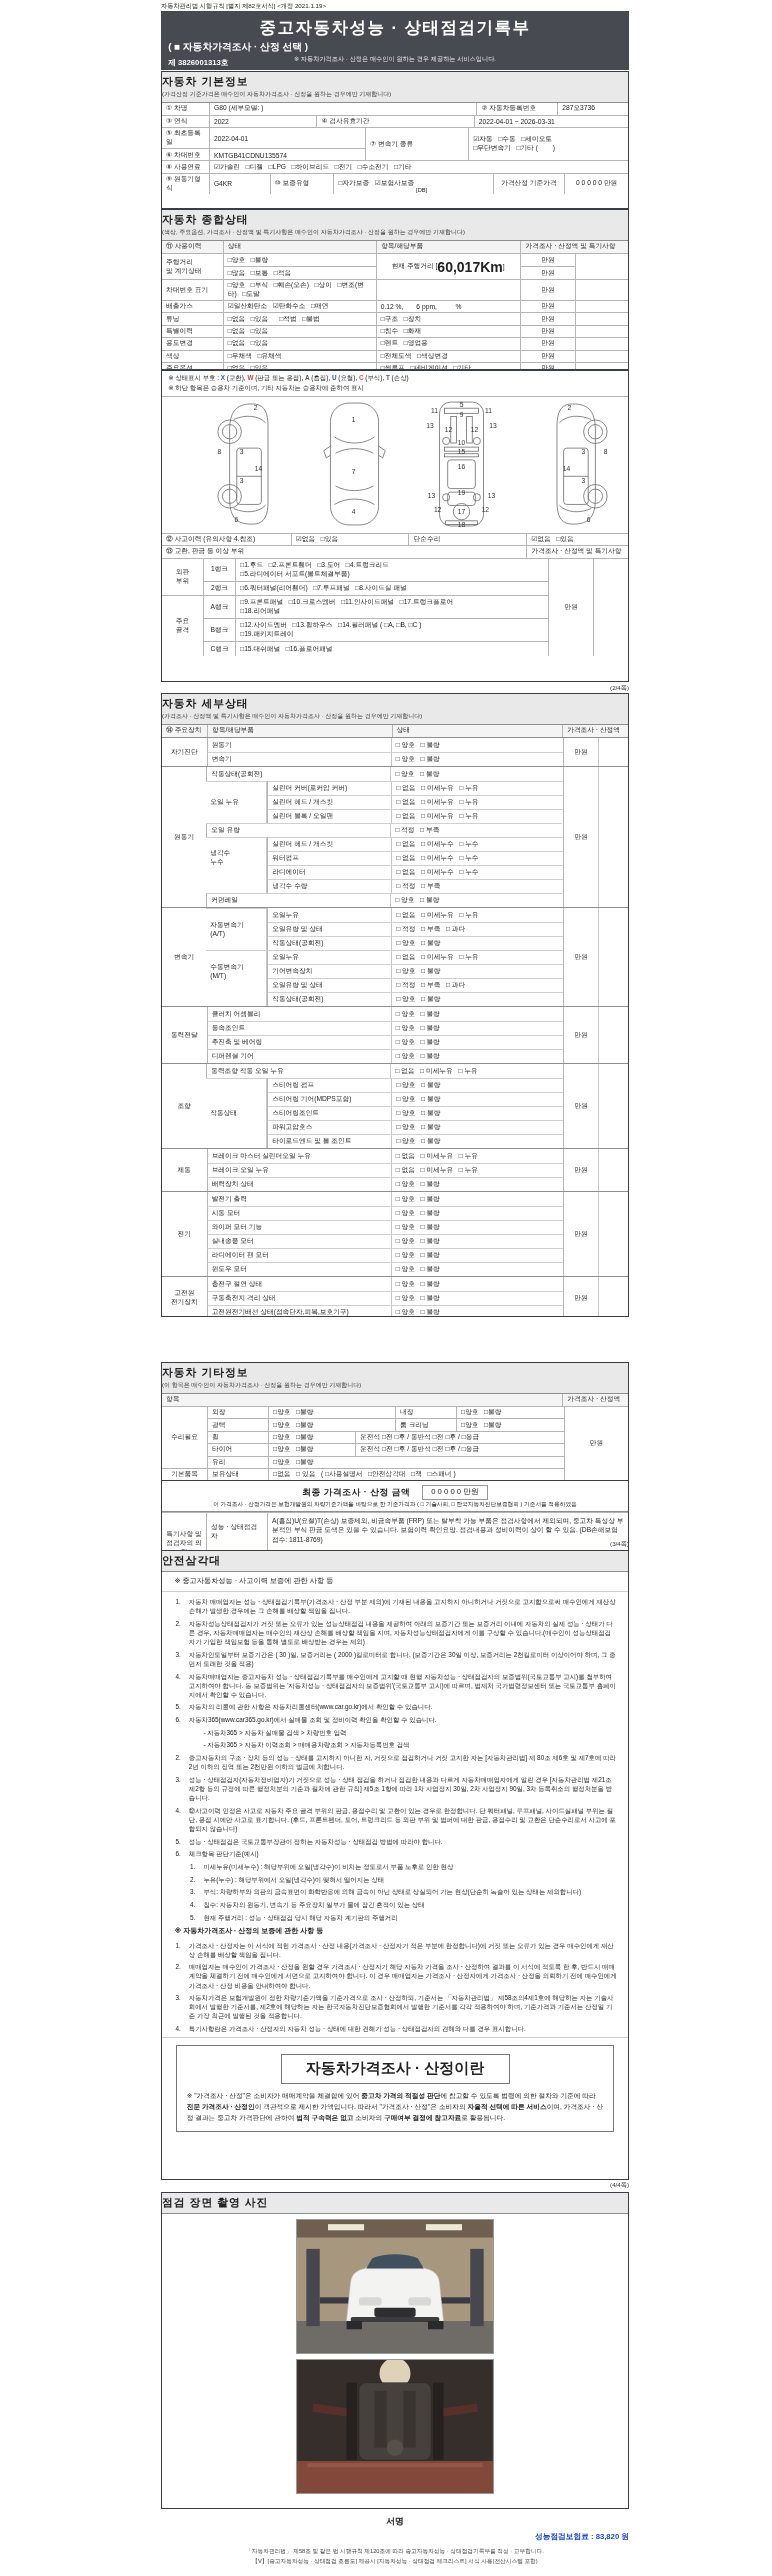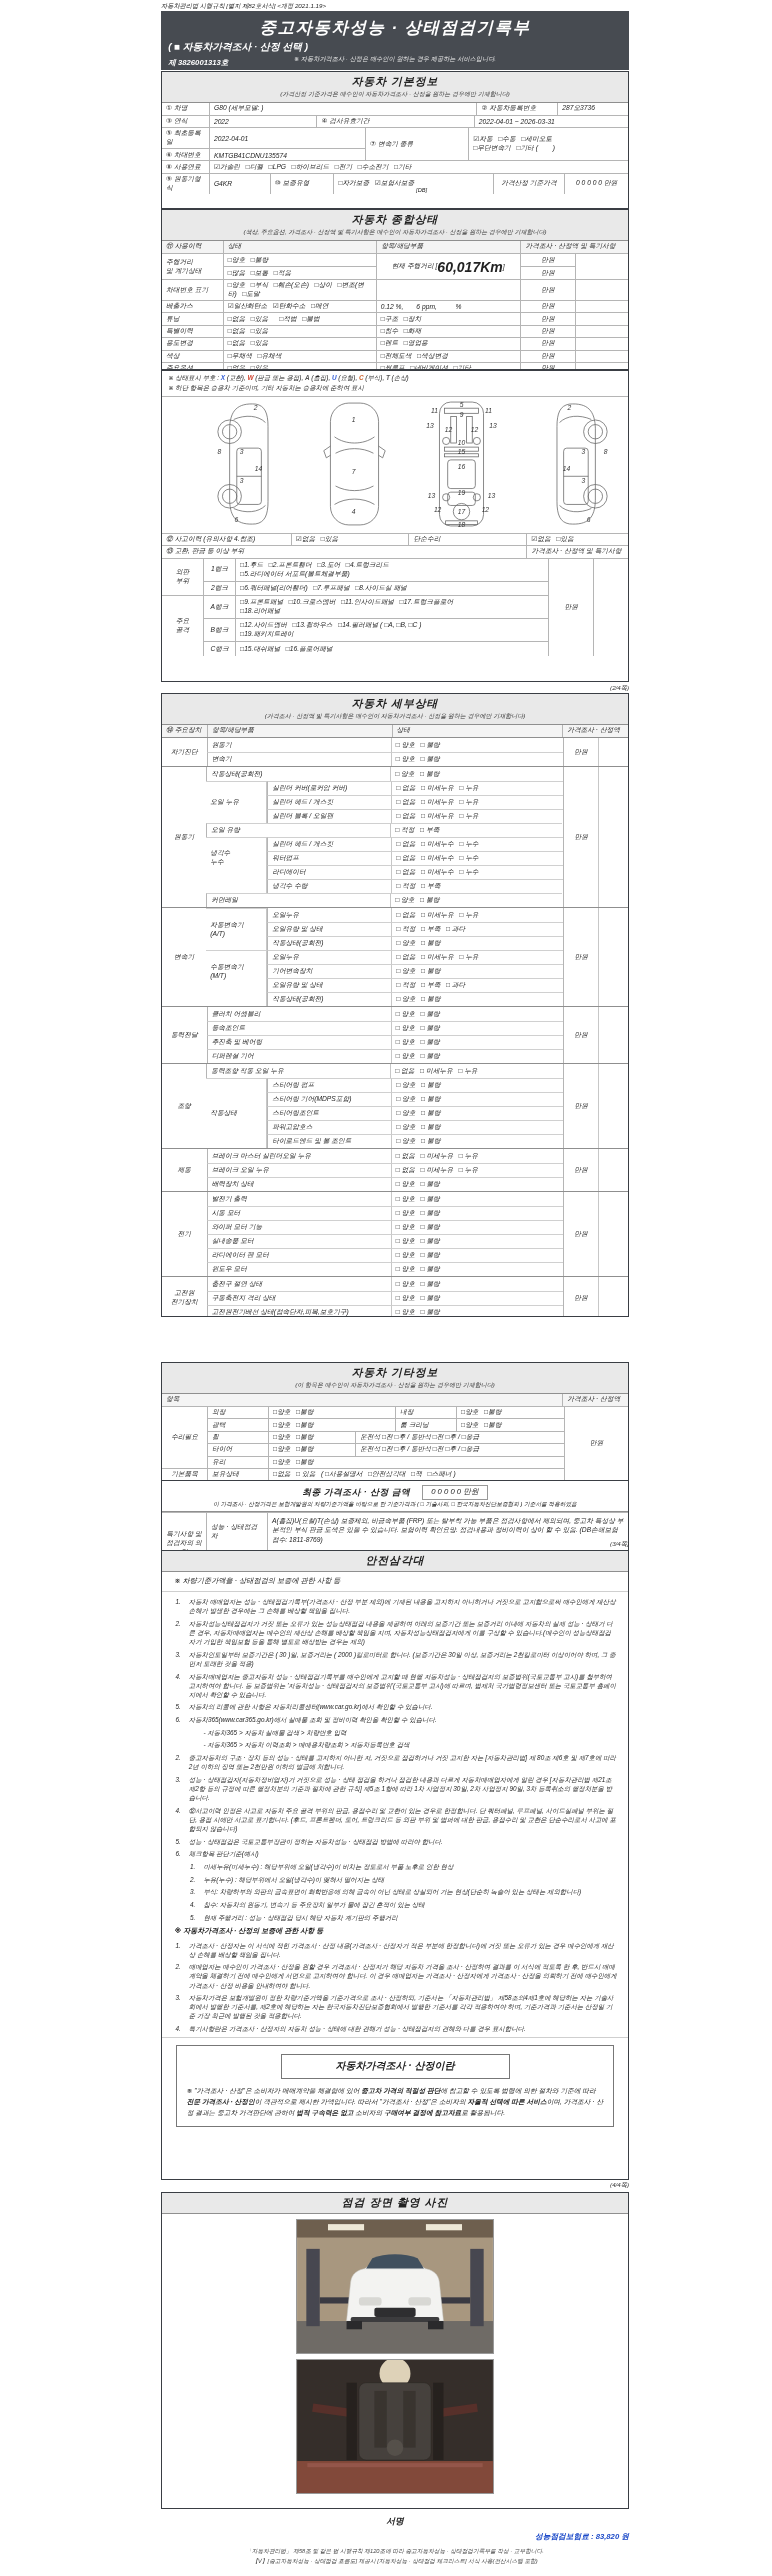--- a/index.html
+++ b/index.html
@@ -1,29 +1,29 @@
 <!DOCTYPE html>
 <html style="font-size:8.2px"><head>
 <meta charset="utf-8">
 <style>
   html,body{margin:0;padding:0;}
   body{position:relative;width:773px;height:2576px;background:#fff;overflow:hidden;
        font-family:"Liberation Sans","DejaVu Sans",sans-serif;color:#222;}
   .abs{position:absolute;}
-  .col{position:absolute;left:161px;width:468px;box-sizing:border-box;font-style:italic;}
+  .col{position:absolute;left:161px;width:468px;box-sizing:border-box;}
   .lawnote{top:2.1px;font-size:6.2px;color:#222;}
   
   .band{top:11.3px;height:59px;background:#474b51;color:#fff;padding:4.1px 7.2px 2.1px;}
   .band-title{text-align:center;font-size:16.5px;font-weight:bold;letter-spacing:1.5px;margin-top:2.1px;}
   .band-sub{text-align:left;font-size:9.8px;font-weight:bold;margin-top:1.5px;}
   .band-note{text-align:center;font-size:6.2px;margin-top:1.5px;color:#e8e8e8;}
   .band-no{position:absolute;left:7.2px;bottom:2.6px;font-size:7.7px;font-weight:bold;}
   
   .sec{border:1.5px solid #3a3e44;background:#fff;overflow:hidden;}
-  .sec-head{background:#e9e9e9;border-bottom:0.5px solid #8f8f8f;text-align:center;padding:2.6px 0 3.1px;}
+  .sec-head{background:#e9e9e9;border-bottom:0.5px solid #8f8f8f;padding:2.6px 0 3.1px;}
   .sec-title{font-size:10.8px;font-weight:bold;letter-spacing:1px;}
   .sec-sub{font-size:6px;margin-top:1px;color:#333;}
   
   .tr{display:flex;}
   .c{box-sizing:border-box;display:flex;align-items:center;font-size:6.7px;padding:1px 4.1px;
      border-left:0.5px solid #b5b5b5;border-top:0.5px solid #b5b5b5;min-height:12.4px;}
   .c.nl{border-left:none;} .c.nt{border-top:none;}
   .cen{justify-content:center;text-align:center;}
   .hd{background:#f4f4f4;}
   .pp{white-space:pre-wrap;}
@@ -810,21 +810,21 @@
       </div>
     </div>
   </div>
 </div>
 <div class="abs col pagemark" style="top:1540px">(3/4쪽)</div>
 
 <div class="abs col sec" style="top:1550px;height:630px;">
   <div class="sec-head">
     <div class="sec-title">안전삼각대</div>
   </div>
-  <div class="nhead">※ 차량기준가액을 · 상태점검의 보증에 관한 사항 등</div>
+  <div class="nhead">※ 중고자동차성능 · 사고이력 보증에 관한 사항 등</div>
   <div>
 
       <div class="nitem">
         <span class="num">1.</span>
         <span>자동차 매매업자는 성능 · 상태점검기록부(가격조사 · 산정 부분 제외)에 기재된 내용을 고지하지 아니하거나 거짓으로 고지함으로써 매수인에게 재산상 손해가 발생한 경우에는 그 손해를 배상할 책임을 집니다.</span>
       </div>
 
       <div class="nitem">
         <span class="num">2.</span>
         <span>자동차성능상태점검자가 거짓 또는 오류가 있는 성능상태점검 내용을 제공하여 아래의 보증기간 또는 보증거리 이내에 자동차의 실제 성능 · 상태가 다른 경우, 자동차매매업자는 매수인의 재산상 손해를 배상할 책임을 지며, 자동차성능상태점검자에게 이를 구상할 수 있습니다.(매수인이 성능상태점검자가 가입한 책임보험 등을 통해 별도로 배상받는 경우는 제외)</span>
@@ -930,21 +930,21 @@
         <span>자동차가격은 보험개발원이 정한 차량기준가액을 기준가격으로 조사 · 산정하되, 기준서는 「자동차관리법」 제58조의4제1호에 해당하는 자는 기술사회에서 발행한 기준서를, 제2호에 해당하는 자는 한국자동차진단보증협회에서 발행한 기준서를 각각 적용하여야 하며, 기준가격과 기준서는 산정일 기준 가장 최근에 발행된 것을 적용합니다.</span>
       </div>
 
       <div class="nitem">
         <span class="num">4.</span>
         <span>특기사항란은 가격조사 · 산정자의 자동차 성능 · 상태에 대한 견해가 성능 · 상태점검자의 견해와 다를 경우 표시합니다.</span>
       </div>
     </div>
   <div style="border-top:0.5px solid #cfcfcf;margin-top:4.1px;padding:7.2px 14.4px 0">
     <div style="border:0.5px solid #777;padding:7.2px 9.3px 8.2px">
-      <div style="width:227px;margin:0 auto;border:0.5px solid #777;text-align:center;font-size:10px;font-weight:bold;padding:4.6px 0">자동차가격조사 · 산정이란</div>
+      <div style="width:227px;margin:0 auto;border:0.5px solid #777;text-align:center;font-size:15px;font-weight:bold;padding:4.6px 0">자동차가격조사 · 산정이란</div>
       <div style="font-size:6.7px;line-height:1.65;margin-top:6.2px">
         
       <span>※ "가격조사 · 산정"은 소비자가 매매계약을 체결함에 있어 </span><span class=" b">중고차 가격의 적절성 판단</span><span>에 참고할 수 있도록 법령에 의한 절차와 기준에 따라 </span><span class=" b">전문 가격조사 · 산정인</span><span>이 객관적으로 제시한 가액입니다. 따라서 "가격조사 · 산정"은 소비자의 </span><span class=" b">자율적 선택에 따른 서비스</span><span>이며, 가격조사 · 산정 결과는 중고차 가격판단에 관하여 </span><span class=" b">법적 구속력은 없고</span><span> 소비자의 </span><span class=" b">구매여부 결정에 참고자료</span><span>로 활용됩니다.</span></div>
     </div>
   </div>
 </div>
 <div class="abs col pagemark" style="top:2181px">(4/4쪽)</div>
 
 <div class="abs col sec" style="top:2192px;height:317px;">
   <div class="sec-head">

